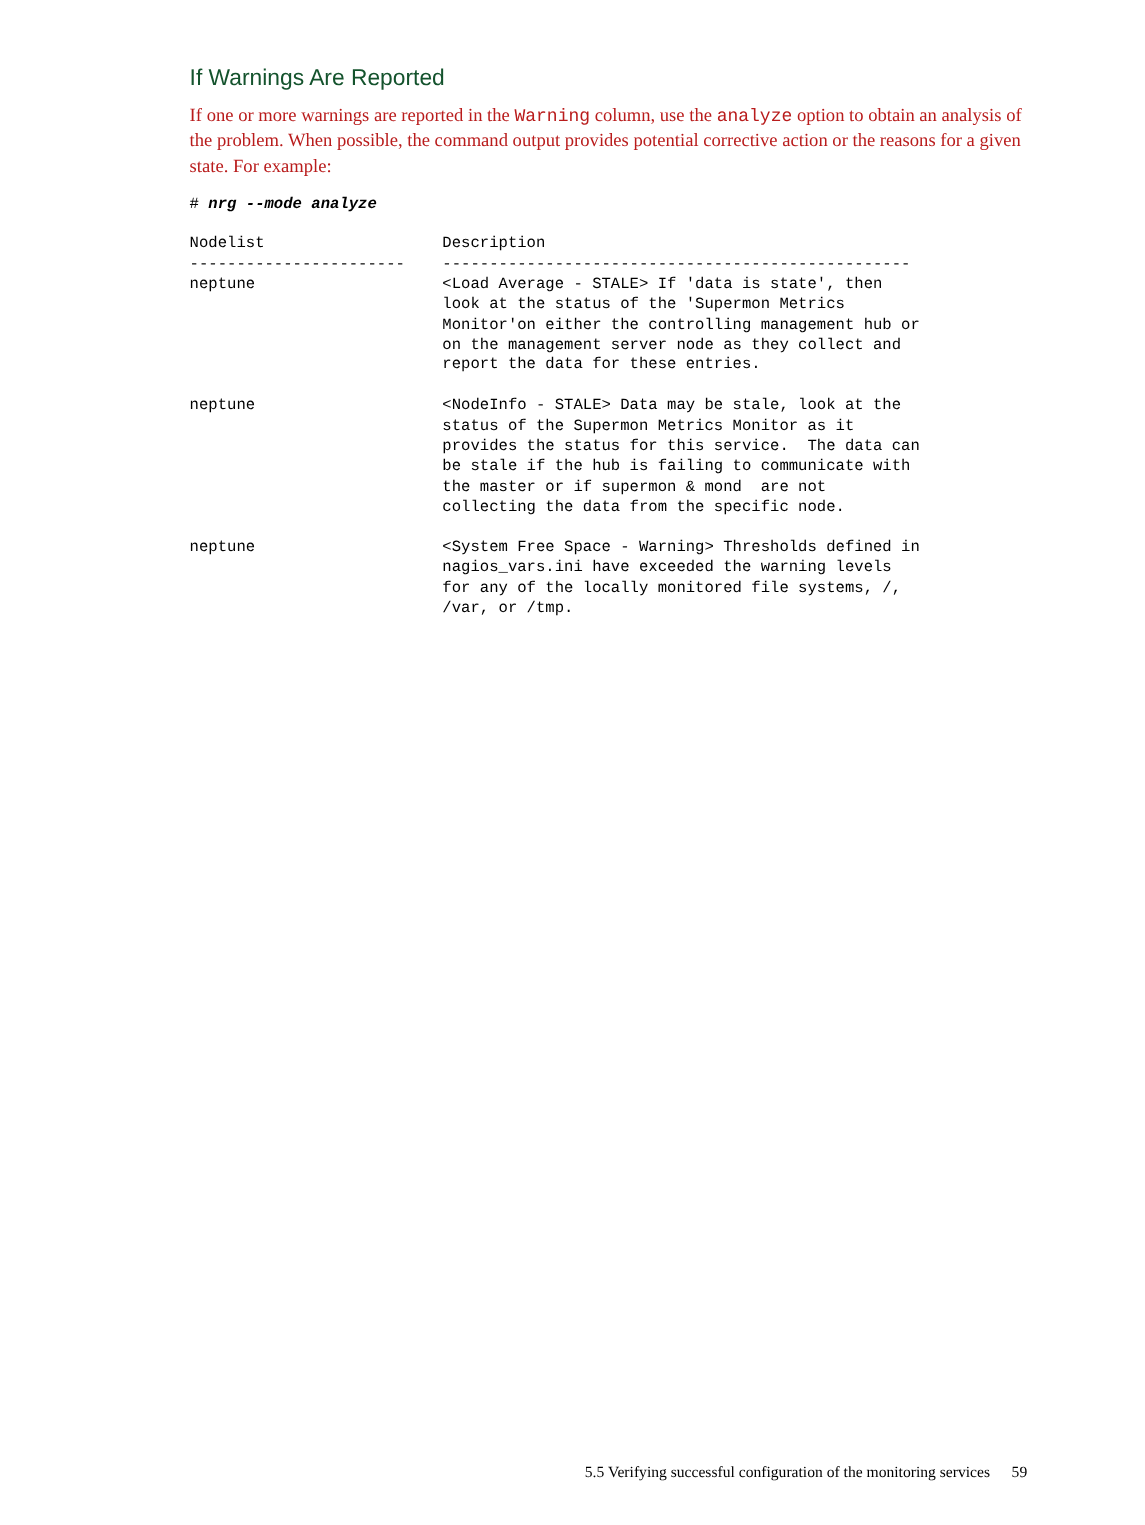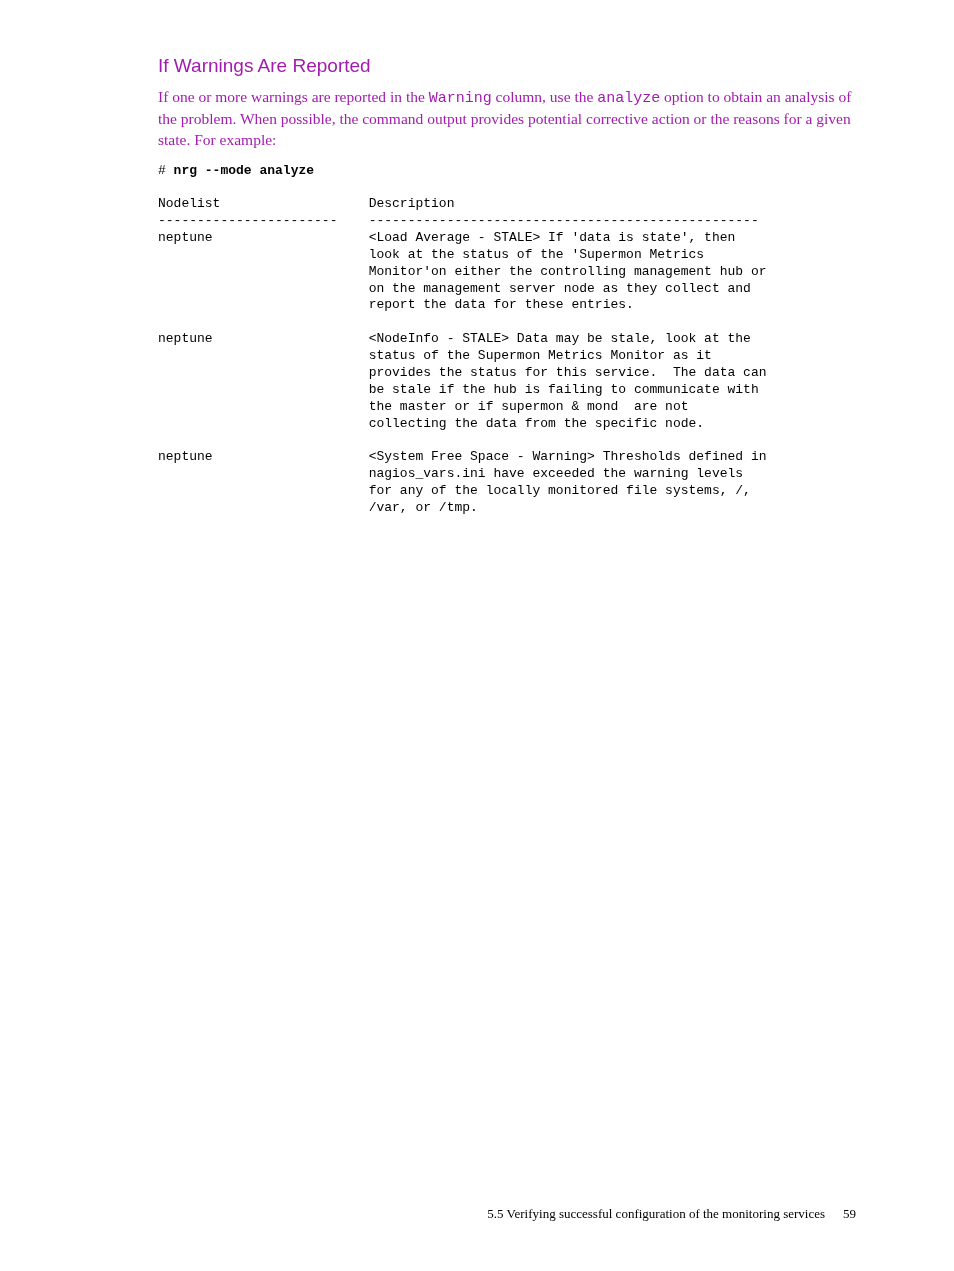--- a/index.html
+++ b/index.html
@@ -11,53 +11,54 @@
       color: #000000;
       position: relative;
     }
     .content {
       padding: 55px 98px 0 158px;
     }
     .section-heading {
       font-family: Arial, Helvetica, sans-serif;
       font-size: 19px;
       font-weight: normal;
-      color: #a21caf;
+      color: #14532d;
       margin-bottom: 10px;
     }
     .body-text {
       font-size: 15.5px;
       line-height: 1.35;
       margin-bottom: 12px;
-      color: #a21caf;
+      color: #b91c1c;
     }
     .inline-code {
       font-family: 'Courier New', Courier, monospace;
       font-size: 15px;
     }
     .command-line {
       font-family: 'Courier New', Courier, monospace;
       font-size: 13px;
       margin-bottom: 18px;
     }
     .command-line .prompt {
       font-weight: normal;
     }
     .command-line .cmd {
       font-weight: bold;
+      font-style: italic;
     }
     .terminal-output {
       font-family: Liberation Mono, monospace;
       font-size: 13px;
       line-height: 1.3;
       white-space: pre;
     }
     .footer {
       position: absolute;
-      bottom: 49px;
+      bottom: 36px;
       right: 98px;
       font-size: 13px;
       font-family: Georgia, 'Times New Roman', serif;
     }
     .footer-text {
       margin-right: 18px;
     }
     .page-num {
       font-size: 13px;
     }

